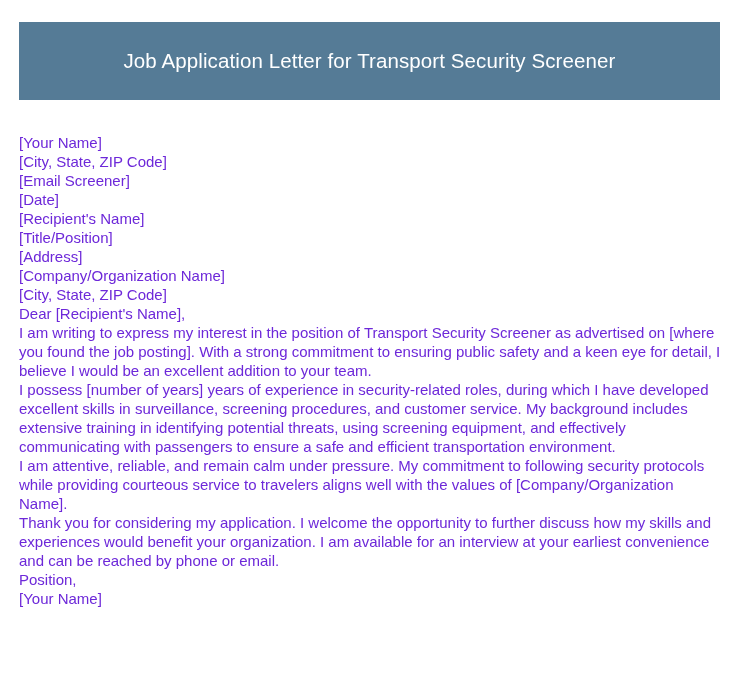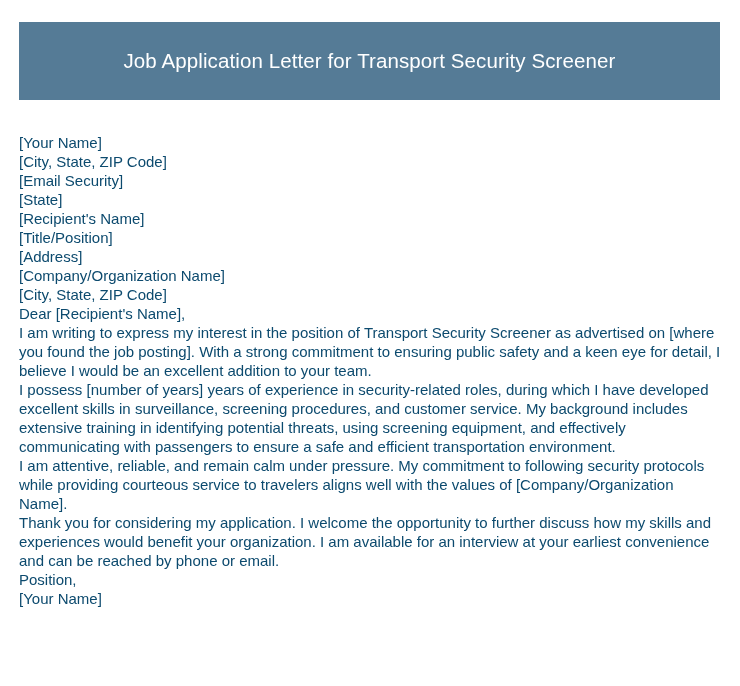--- a/index.html
+++ b/index.html
@@ -45,21 +45,21 @@
     line-height: 1.2;
     text-align: left;
     white-space: nowrap;
   }
 
   .letter-body {
     position: absolute;
     left: 19px;
     top: 133px;
     width: 703px;
-    color: #0c4a6e;
+    color: #6d28d9;
     font-family: "Liberation Sans", sans-serif;
     font-size: 15px;
     line-height: 19px;
     text-align: left;
   }
 
   .letter-line {
     display: block;
     white-space: pre-wrap;
     word-wrap: break-word;
@@ -81,22 +81,22 @@
 <div class="document">
 
   <div class="letter-banner">
     <div class="letter-title">Job Application Letter for Transport Security Screener</div>
   </div>
 
   <div class="letter-body">
 
     <span class="letter-line">[Your Name]</span>
     <span class="letter-line">[City, State, ZIP Code]</span>
-    <span class="letter-line">[Email Security]</span>
-    <span class="letter-line">[State]</span>
+    <span class="letter-line">[Email Screener]</span>
+    <span class="letter-line">[Date]</span>
 
     <span class="letter-line">[Recipient's Name]</span>
     <span class="letter-line">[Title/Position]</span>
     <span class="letter-line">[Address]</span>
     <span class="letter-line">[Company/Organization Name]</span>
     <span class="letter-line">[City, State, ZIP Code]</span>
 
     <span class="letter-line">Dear [Recipient's Name],</span>
 
     <span class="letter-para">I am writing to express my interest in the position of Transport Security Screener as advertised on [where you found the job posting]. With a strong commitment to ensuring public safety and a keen eye for detail, I believe I would be an excellent addition to your team.</span>

